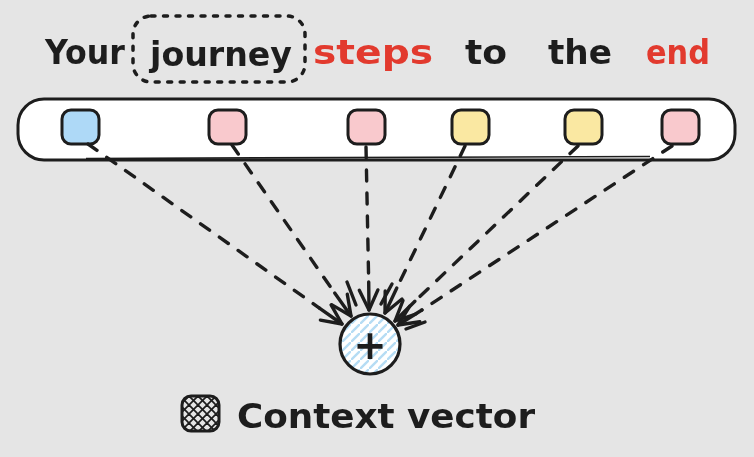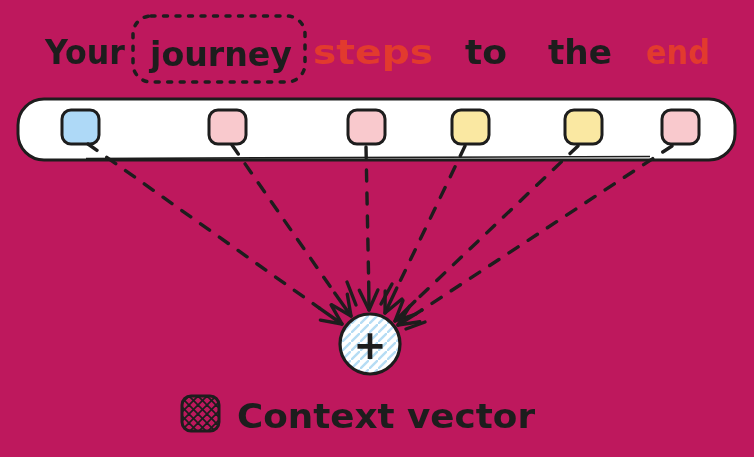--- a/index.html
+++ b/index.html
@@ -8,21 +8,21 @@
     background: #ffffff;
     width: 754px;
     height: 457px;
     overflow: hidden;
     font-family: "DejaVu Sans", sans-serif;
   }
   .stage {
     position: relative;
     width: 754px;
     height: 457px;
-    background: #be185d;
+    background: #e5e5e5;
   }
   svg { display: block; }
   text {
     font-family: "DejaVu Sans", sans-serif;
     font-weight: bold;
   }
   .title-word { font-size: 34px; }
   .legend-label { font-size: 33px; }
   .plus-sign { font-size: 40px; }
 </style>

